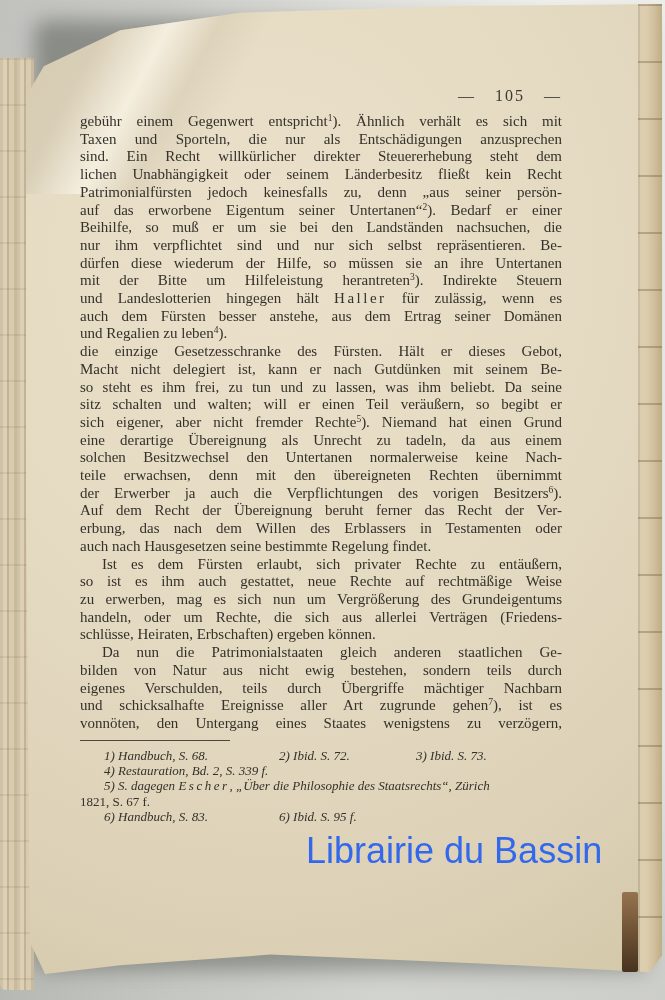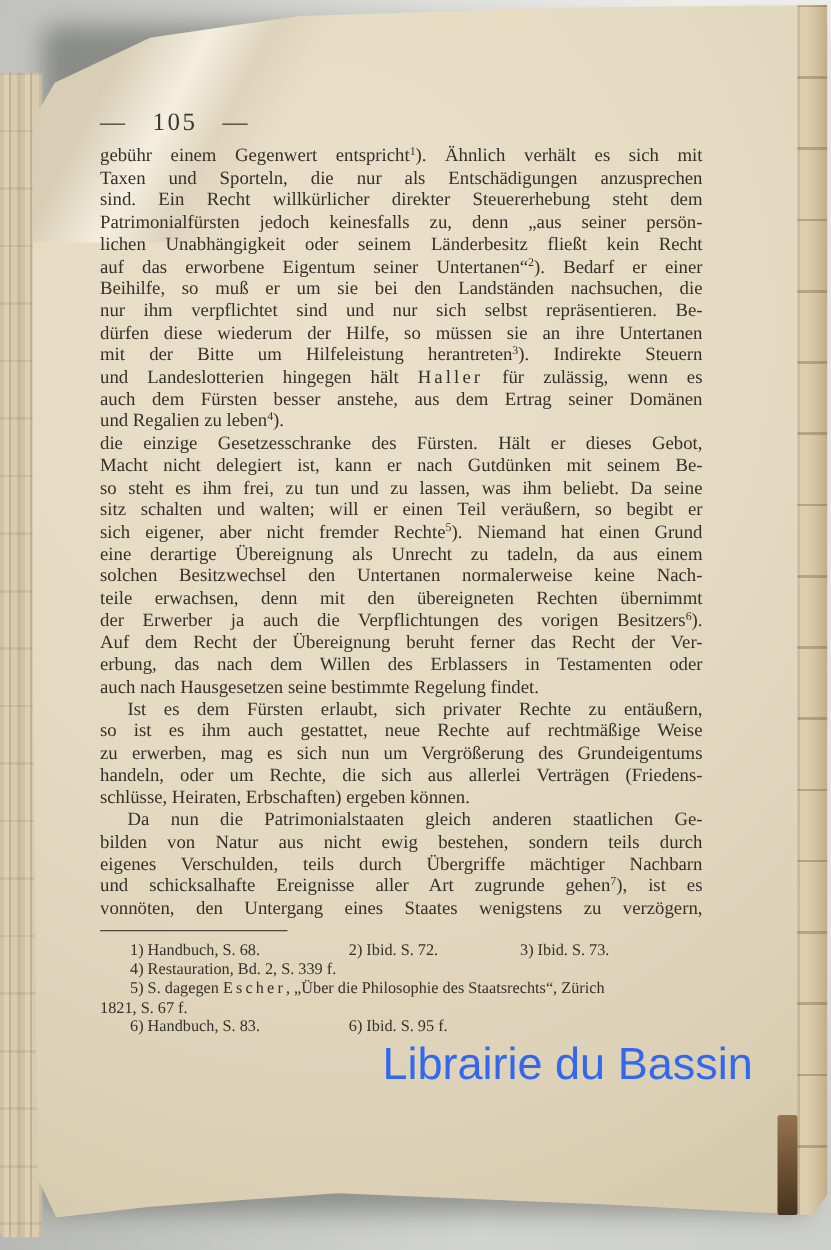--- a/index.html
+++ b/index.html
@@ -37,32 +37,32 @@
     background:
       repeating-linear-gradient(180deg, rgba(112,86,54,.35) 0 2px, rgba(0,0,0,0) 2px 57px),
       linear-gradient(90deg, rgba(137,117,85,.28) 0 2px, #dccdae 2px 34%, #cfbf9d 68%, #bfad87 100%);
   }
   .corner-brown{
     position:absolute;left:622px;top:892px;width:16px;height:80px;z-index:4;border-radius:2px;
     background:linear-gradient(180deg,#95734e 0%,#6b4f33 55%,#46331f 100%);
   }
   .content{position:absolute;left:54px;top:84px;width:482px;color:#34312a;}
   .pagenum{
-    text-align:left;font-size:20px;line-height:1;color:#3a382f;
+    text-align:right;font-size:16px;line-height:1;color:#3a382f;
     letter-spacing:2px;word-spacing:13px;
   }
   .btext{margin-top:9px;font-size:15px;line-height:17.7px;}
   .bline{text-align:justify;text-align-last:justify;}
   .bline.last{text-align-last:left;}
   .bline.indent{text-indent:22px;}
   sup{font-size:9.5px;line-height:0;vertical-align:5px;}
   .spaced{letter-spacing:2.5px;}
   .fnsep{width:150px;border:0;border-top:1.4px solid #4c483d;margin:7px 0 7px 0;}
   .fns{font-size:13px;line-height:15.4px;}
-  .fnrow.indent{padding-left:24px;}
+  .fnrow.indent{padding-left:24px;font-style:italic;}
   .fncol{display:inline-block;}
   .fncol.c0{width:175px;}
   .fncol.c1{width:137px;}
   .watermark{
     position:absolute;left:306px;top:831px;z-index:9;
     font-family:"Liberation Sans",sans-serif;font-weight:400;
     font-size:36px;line-height:1.1;opacity:.95;white-space:nowrap;
   }
 </style>
 </head>
@@ -75,22 +75,22 @@
   <div class="page">
     <div class="fold"></div>
     <div class="right-edge"></div>
 
     <div class="content">
       <div class="pagenum">— 105 —</div>
       <div class="btext" id="btext">
           <div class="bline">gebühr einem Gegenwert entspricht<sup>1</sup>). Ähnlich verhält es sich mit</div>
           <div class="bline">Taxen und Sporteln, die nur als Entschädigungen anzusprechen</div>
           <div class="bline">sind. Ein Recht willkürlicher direkter Steuererhebung steht dem</div>
+          <div class="bline">lichen Unabhängigkeit oder seinem Länderbesitz fließt kein Recht</div>
           <div class="bline">Patrimonialfürsten jedoch keinesfalls zu, denn „aus seiner persön-</div>
-          <div class="bline">lichen Unabhängigkeit oder seinem Länderbesitz fließt kein Recht</div>
           <div class="bline">auf das erworbene Eigentum seiner Untertanen“<sup>2</sup>). Bedarf er einer</div>
           <div class="bline">Beihilfe, so muß er um sie bei den Landständen nachsuchen, die</div>
           <div class="bline">nur ihm verpflichtet sind und nur sich selbst repräsentieren. Be-</div>
           <div class="bline">dürfen diese wiederum der Hilfe, so müssen sie an ihre Untertanen</div>
           <div class="bline">mit der Bitte um Hilfeleistung herantreten<sup>3</sup>). Indirekte Steuern</div>
           <div class="bline">und Landeslotterien hingegen hält <span class="spaced">Haller</span> für zulässig, wenn es</div>
           <div class="bline">auch dem Fürsten besser anstehe, aus dem Ertrag seiner Domänen</div>
           <div class="bline last">und Regalien zu leben<sup>4</sup>).</div>
           <div class="bline">die einzige Gesetzesschranke des Fürsten. Hält er dieses Gebot,</div>
           <div class="bline">Macht nicht delegiert ist, kann er nach Gutdünken mit seinem Be-</div>

